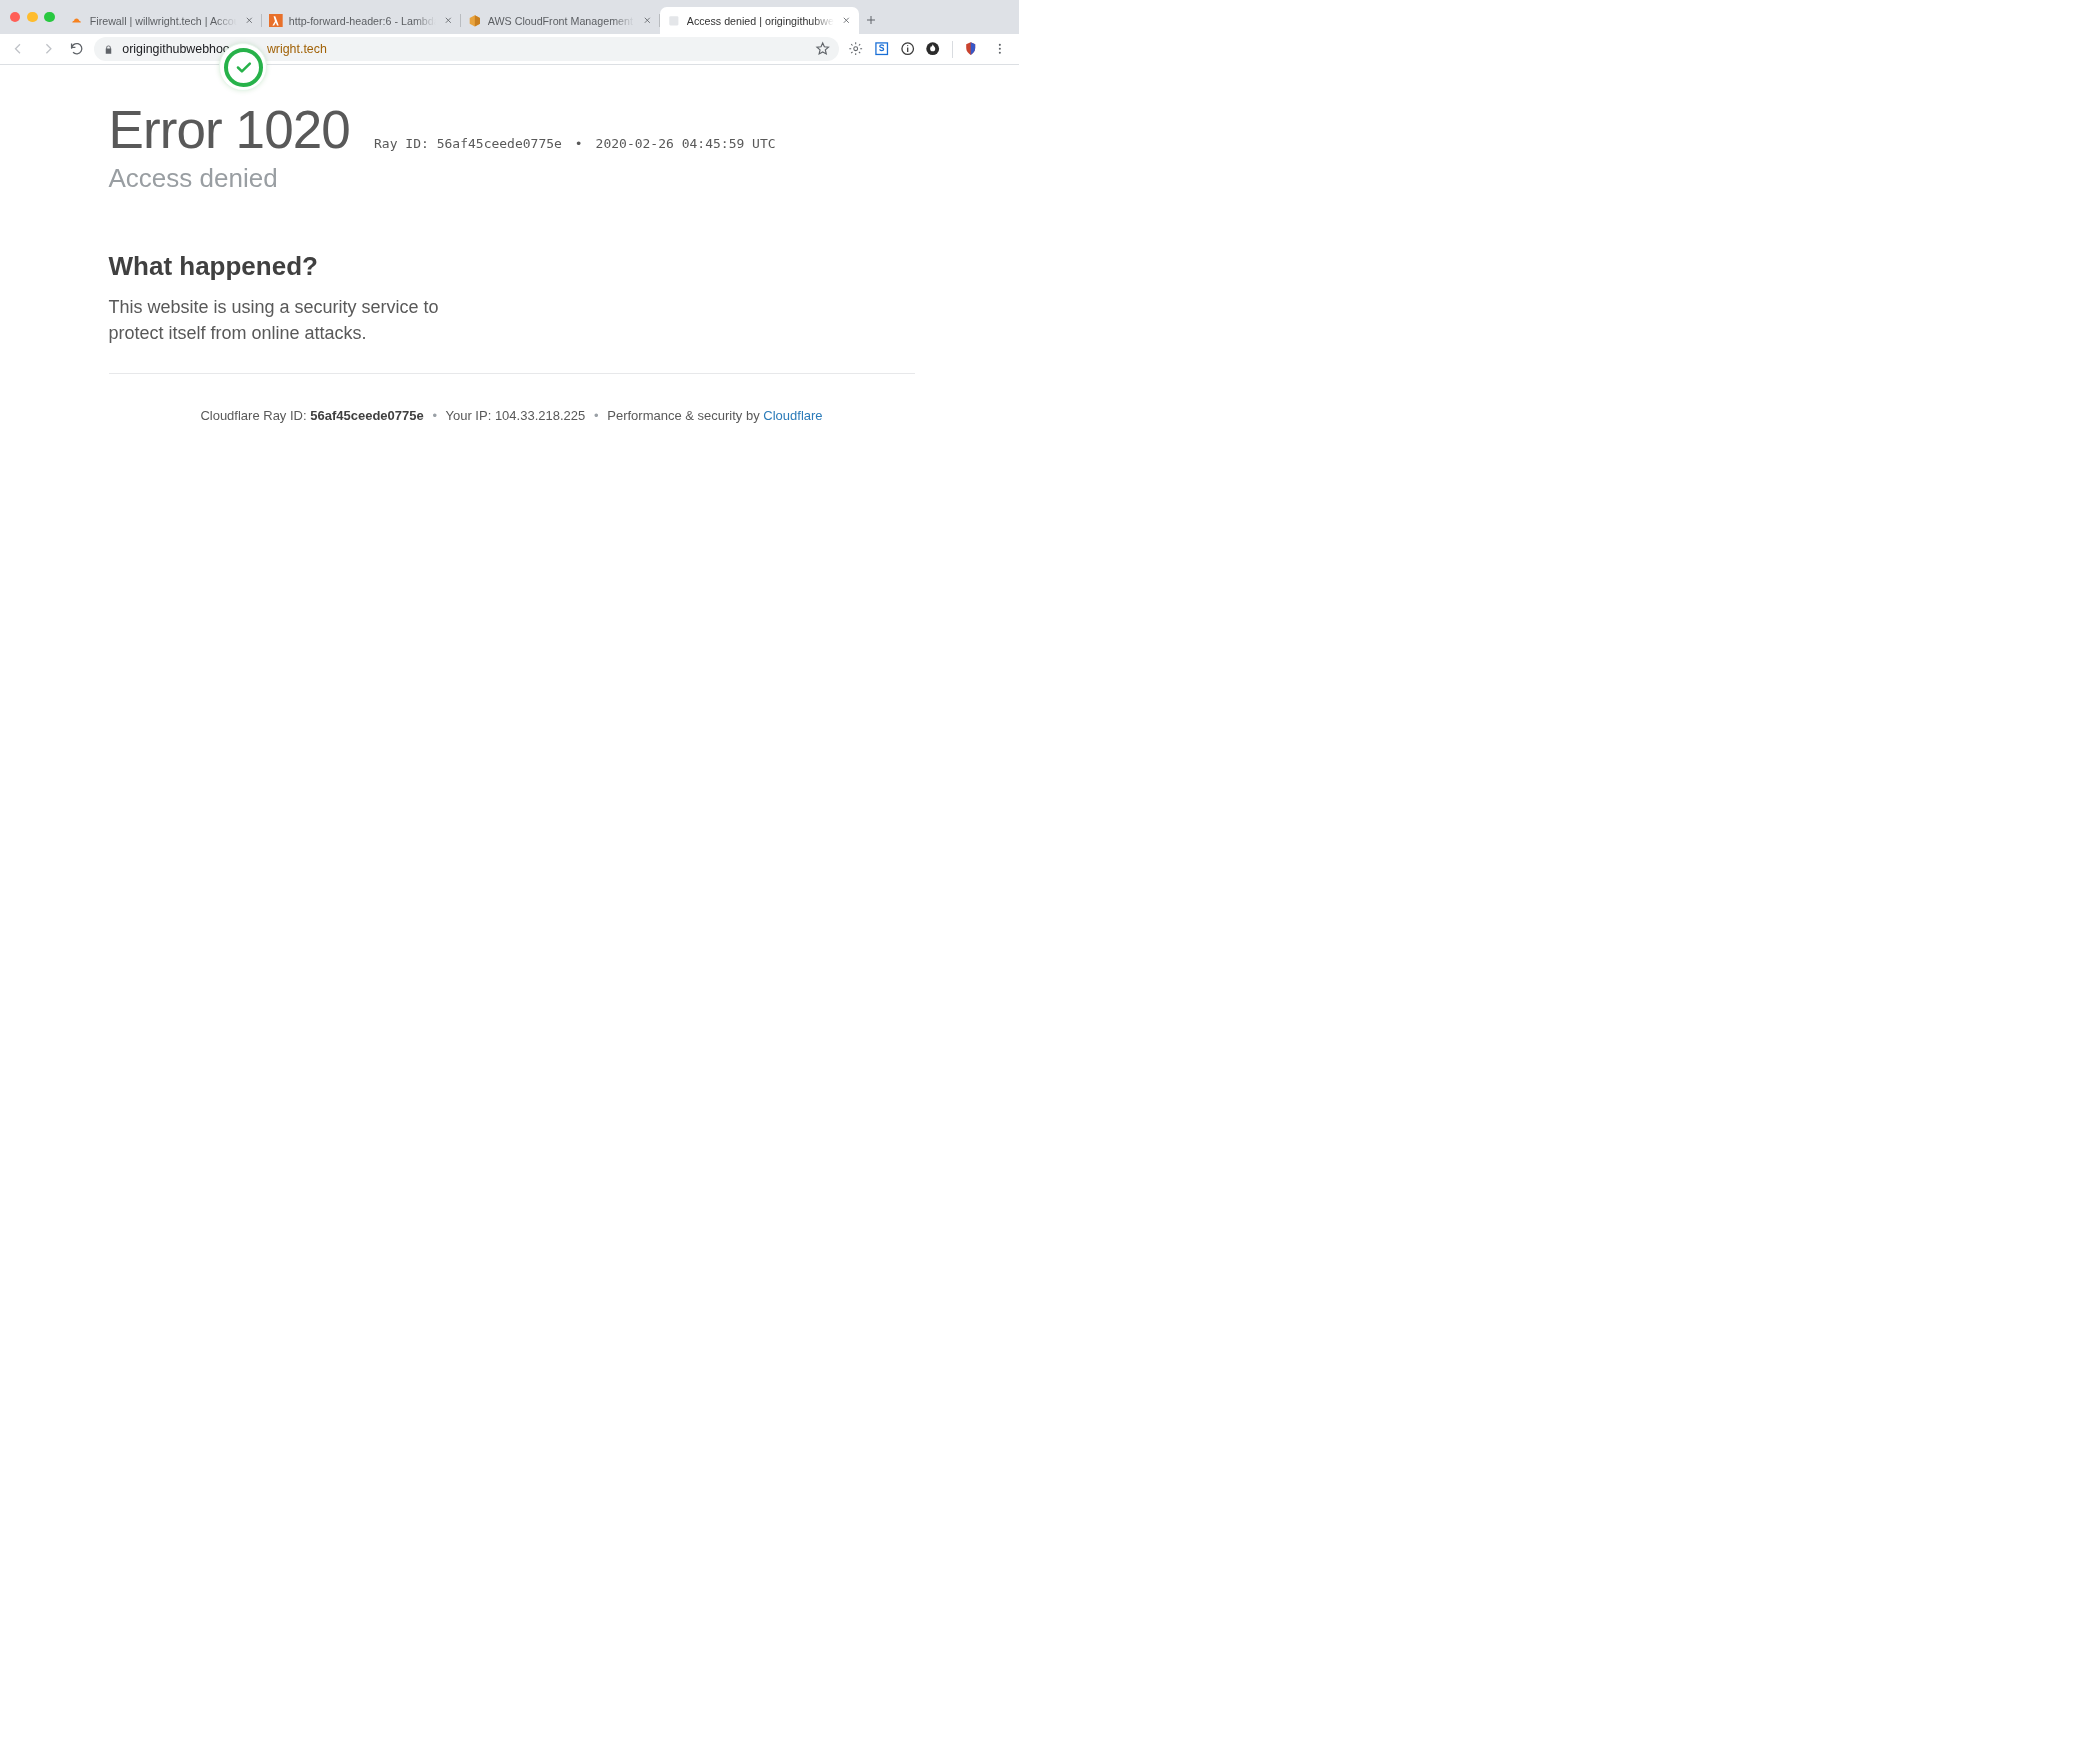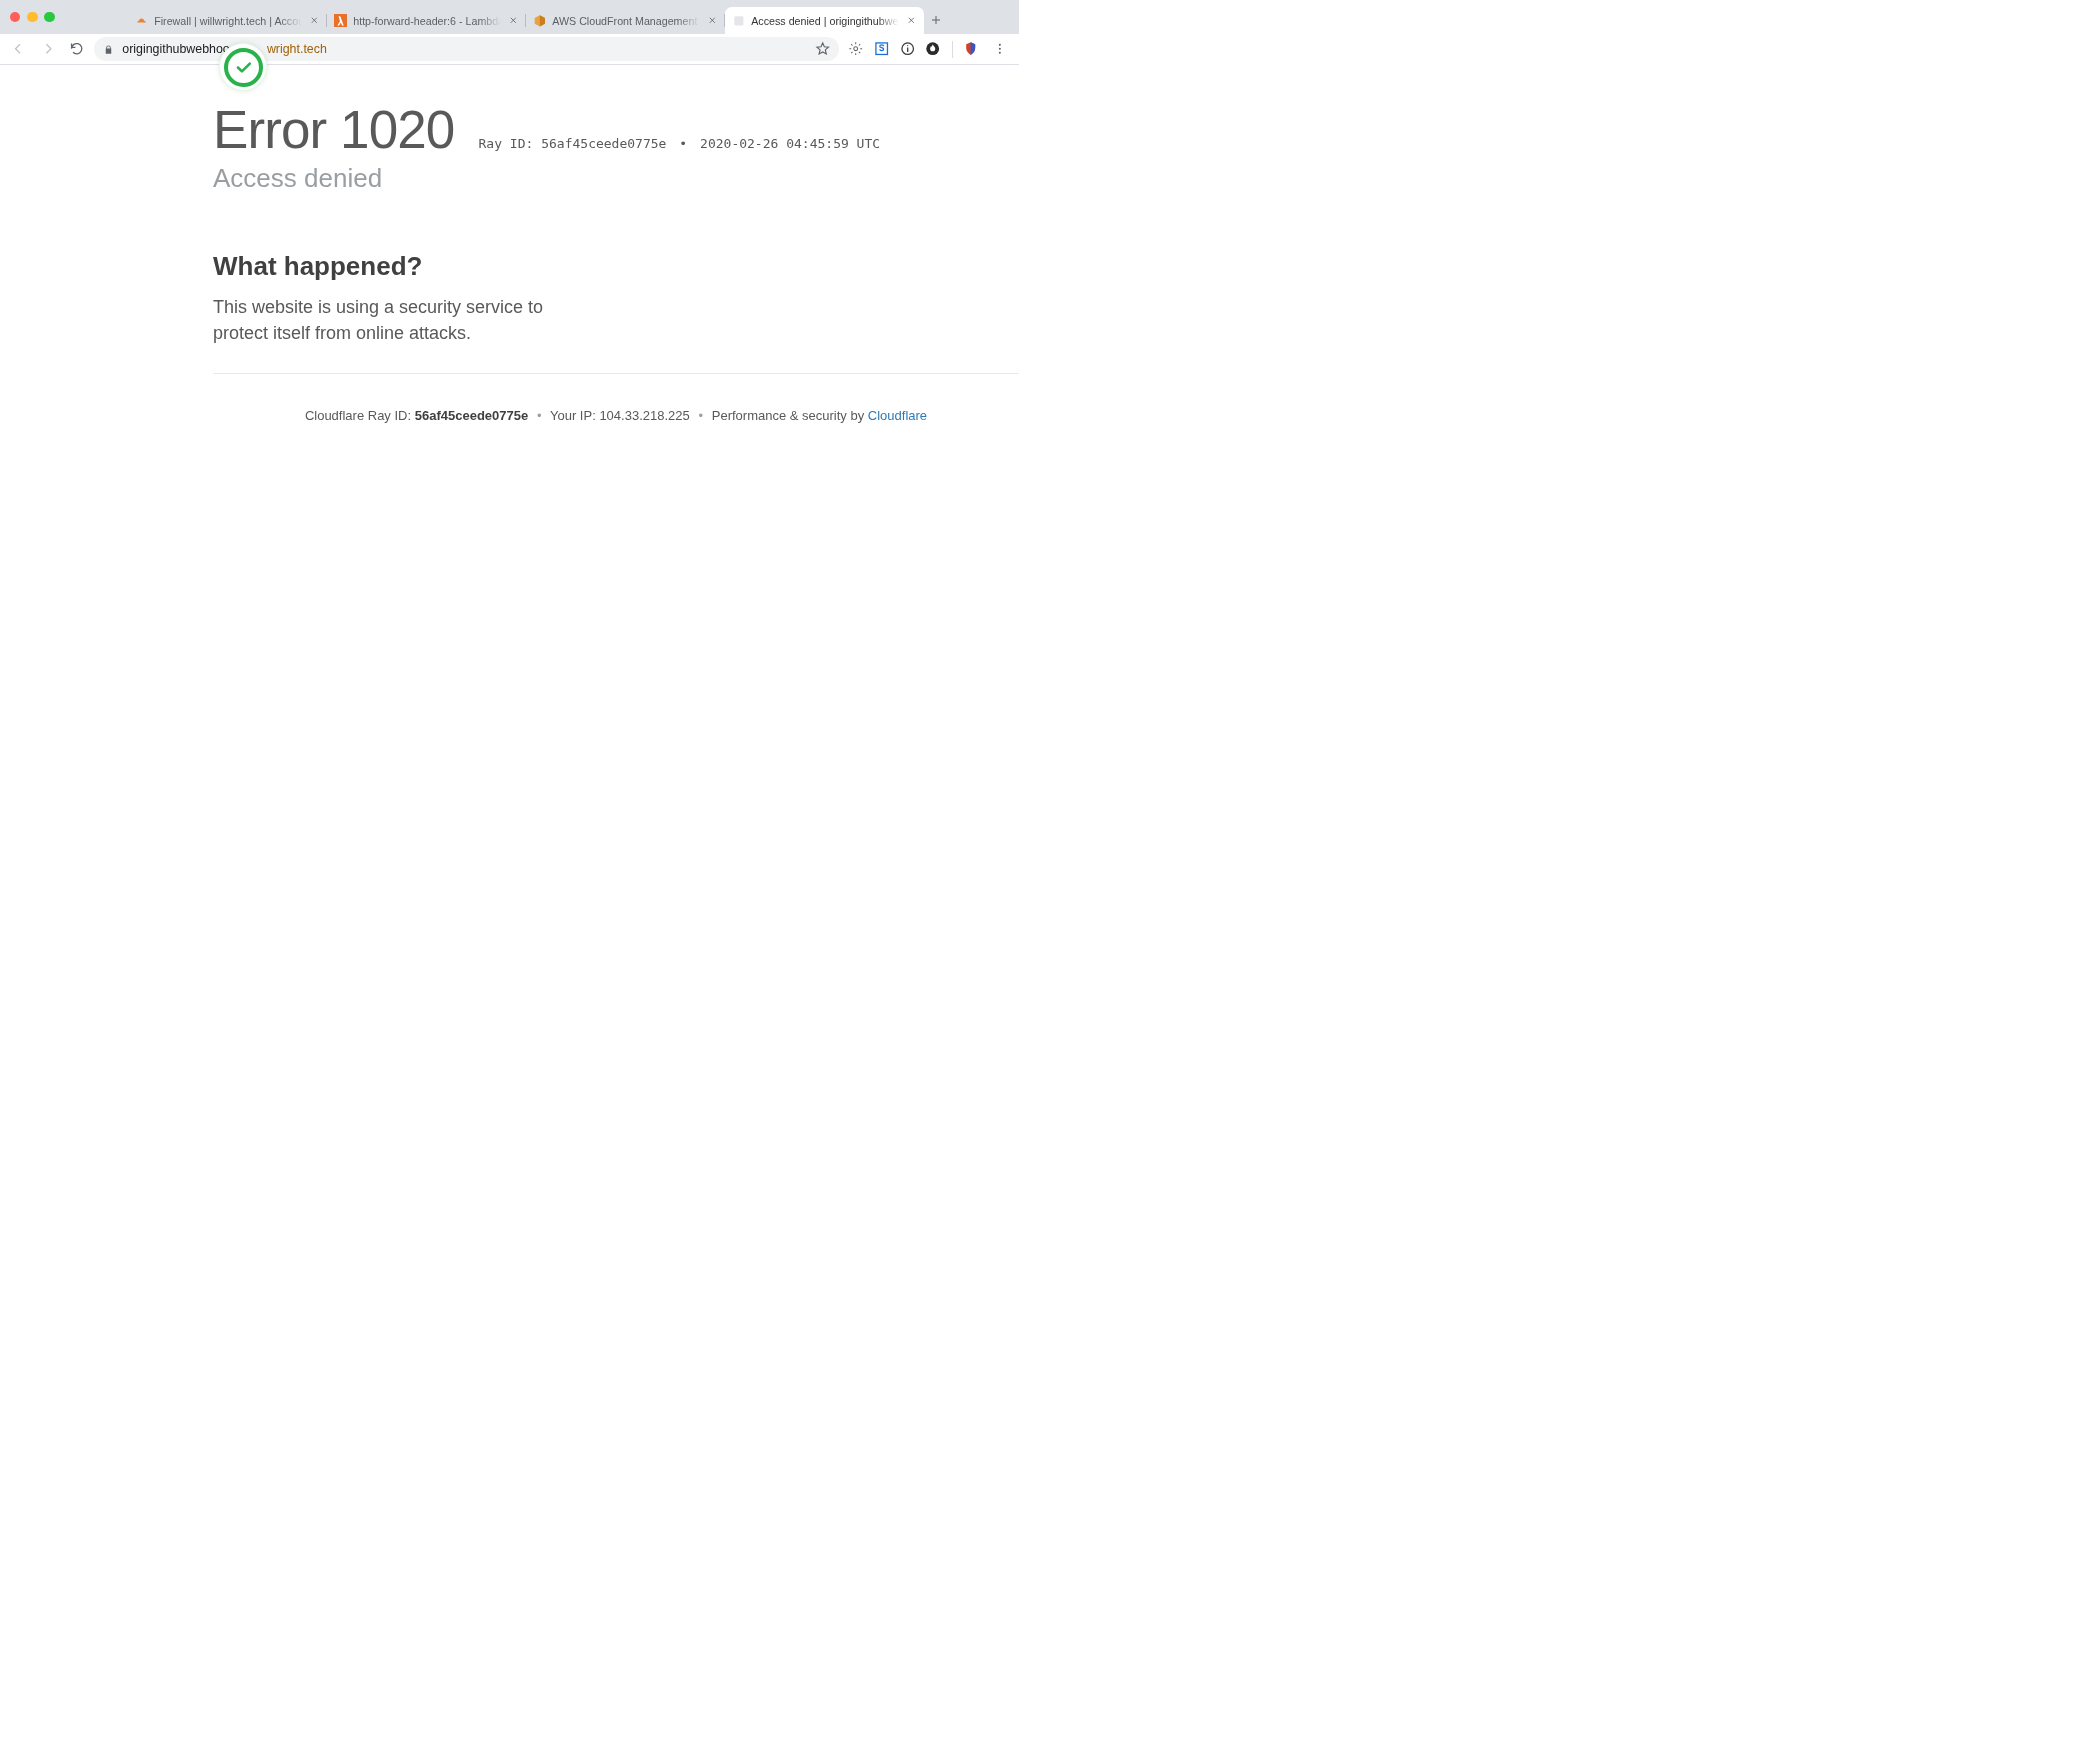--- a/index.html
+++ b/index.html
@@ -32,21 +32,20 @@
   }
   .tl.red    { background: #ff5f57; }
   .tl.yellow { background: #febc2e; }
   .tl.green  { background: #28c840; }
 
   .tabs {
     display: flex;
     align-items: flex-end;
     height: 100%;
     flex: 1 1 auto;
-    justify-content: center;
   }
   .tab {
     display: flex;
     align-items: center;
     height: 27px;
     min-width: 0;
     width: 199px;
     padding: 0 6.8px;
     font-size: 10.7px;
     color: #5c5f63;
@@ -188,21 +187,21 @@
     width:39px;height:39px;border-radius:50%;
     border: 4.3px solid #27b24a;
     display:flex;align-items:center;justify-content:center;
   }
   .success-stamp svg { width:19px;height:19px; color:#27b24a; }
 
   
   .page {
     width: 100%;
     display:flex;
-    justify-content:flex-end;
+    justify-content:center;
     padding: 34px 0 0 4px;
   }
   .cf {
     width: 806px;
     color:#404040;
   }
   .cf h1 {
     font-size: 53px;
     font-weight: 400;
     color:#595959;

